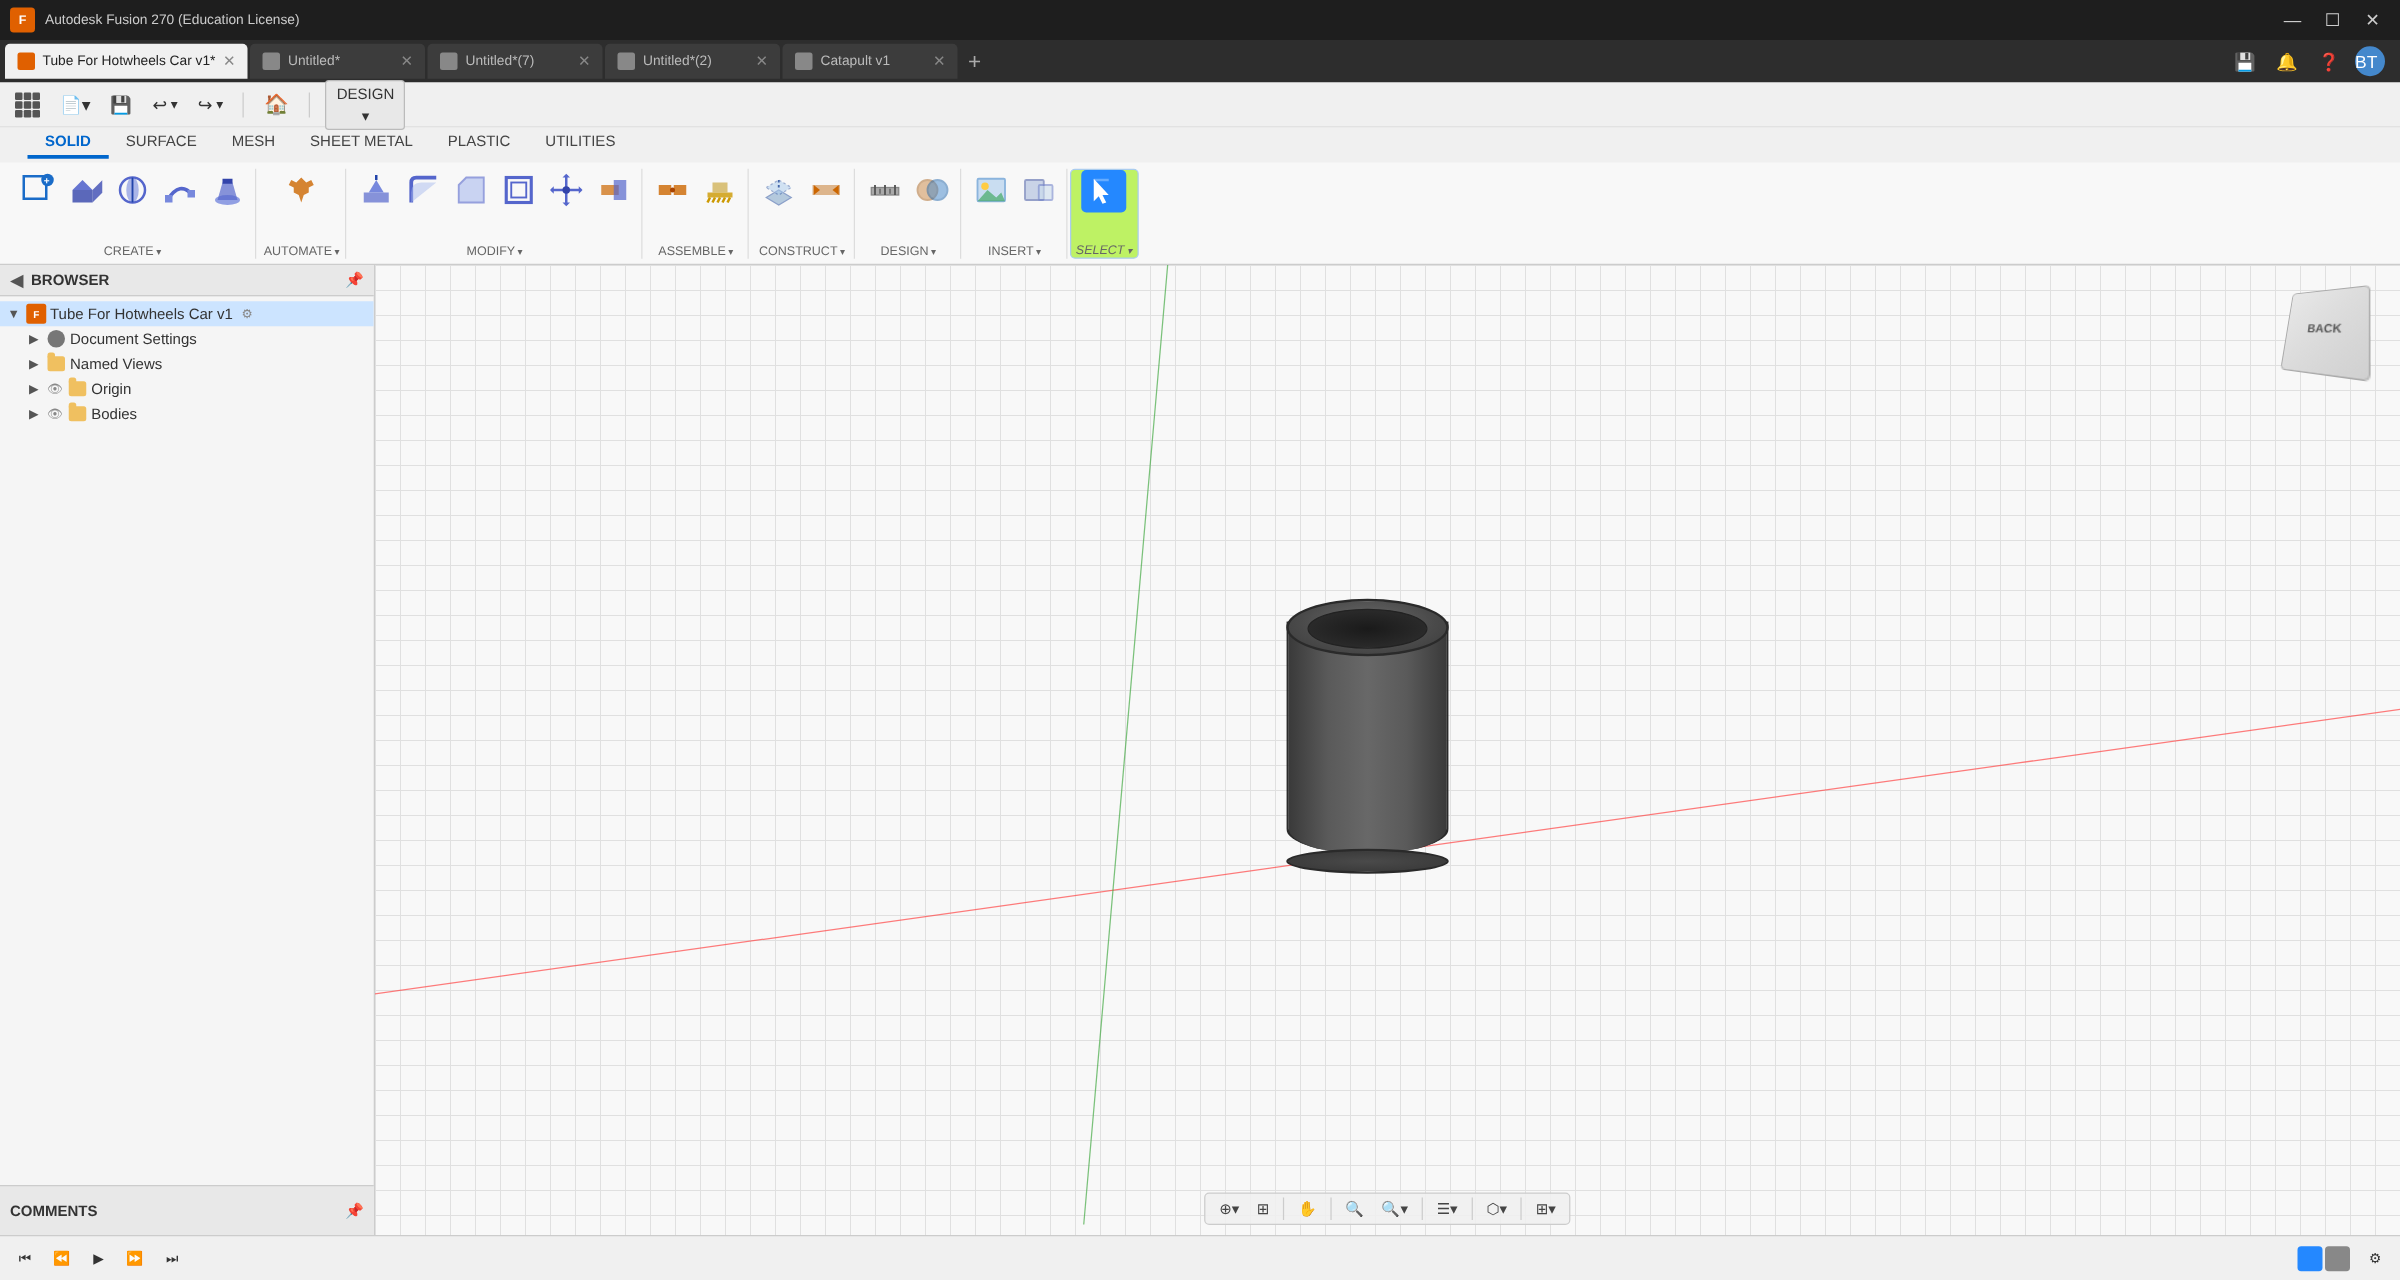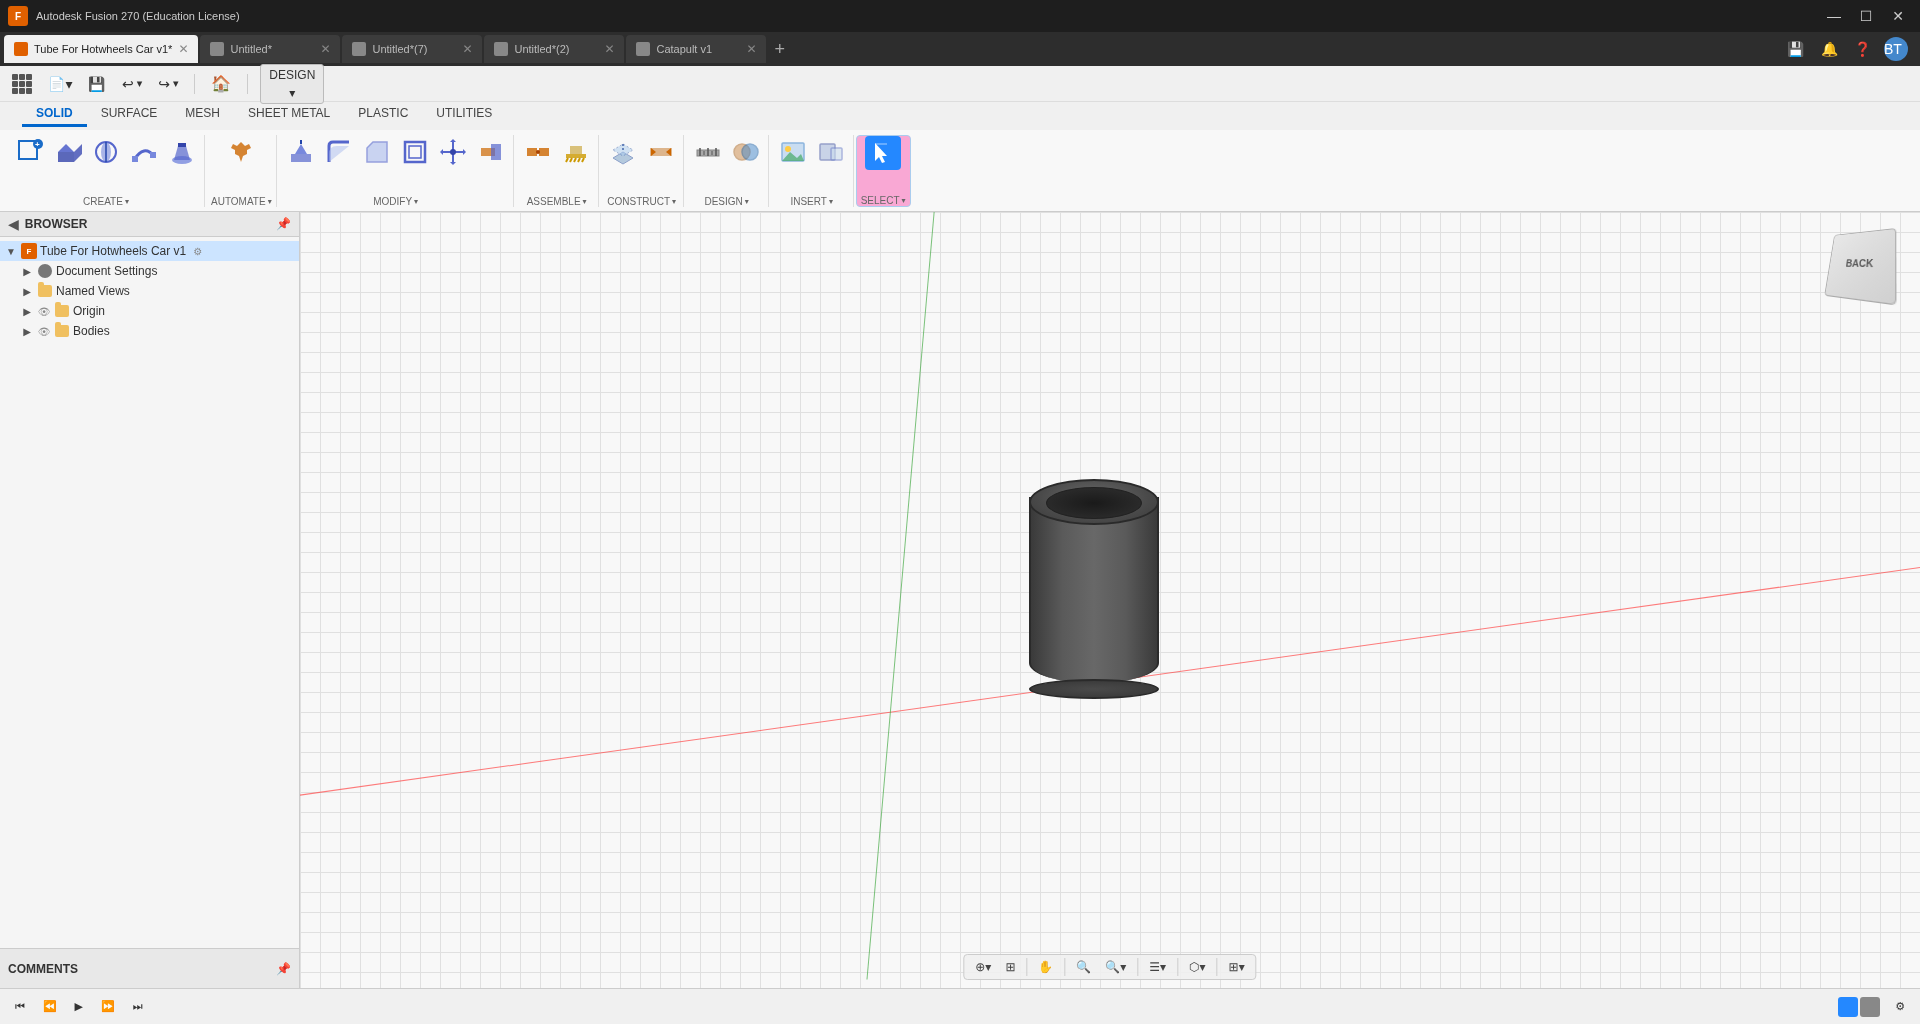--- a/index.html
+++ b/index.html
@@ -680,21 +680,21 @@
           </svg>
         </div>
       </button>
     </div>
     <div class="ribbon-group-label">
       <span>INSERT</span>
       <span class="dropdown-arrow">▾</span>
     </div>
   </div>
 
-  <div class="ribbon-group" style="background:#f9a8d4; border-radius:4px; border: 1px solid #aaccee;">
+  <div class="ribbon-group" style="background:#bef264; border-radius:4px; border: 1px solid #aaccee; font-style: italic;">
     <div class="ribbon-group-btns">
       <button class="rb" style="background:#2488ff; border-radius:4px;">
         <div class="icon-box">
           <svg width="28" height="28" viewBox="0 0 28 28">
             <polygon points="6,4 6,22 10,18 13,24 16,23 13,17 18,17" fill="white"></polygon>
             <rect x="6" y="4" width="12" height="2" fill="white" opacity="0.3"></rect>
           </svg>
         </div>
       </button>
     </div>

